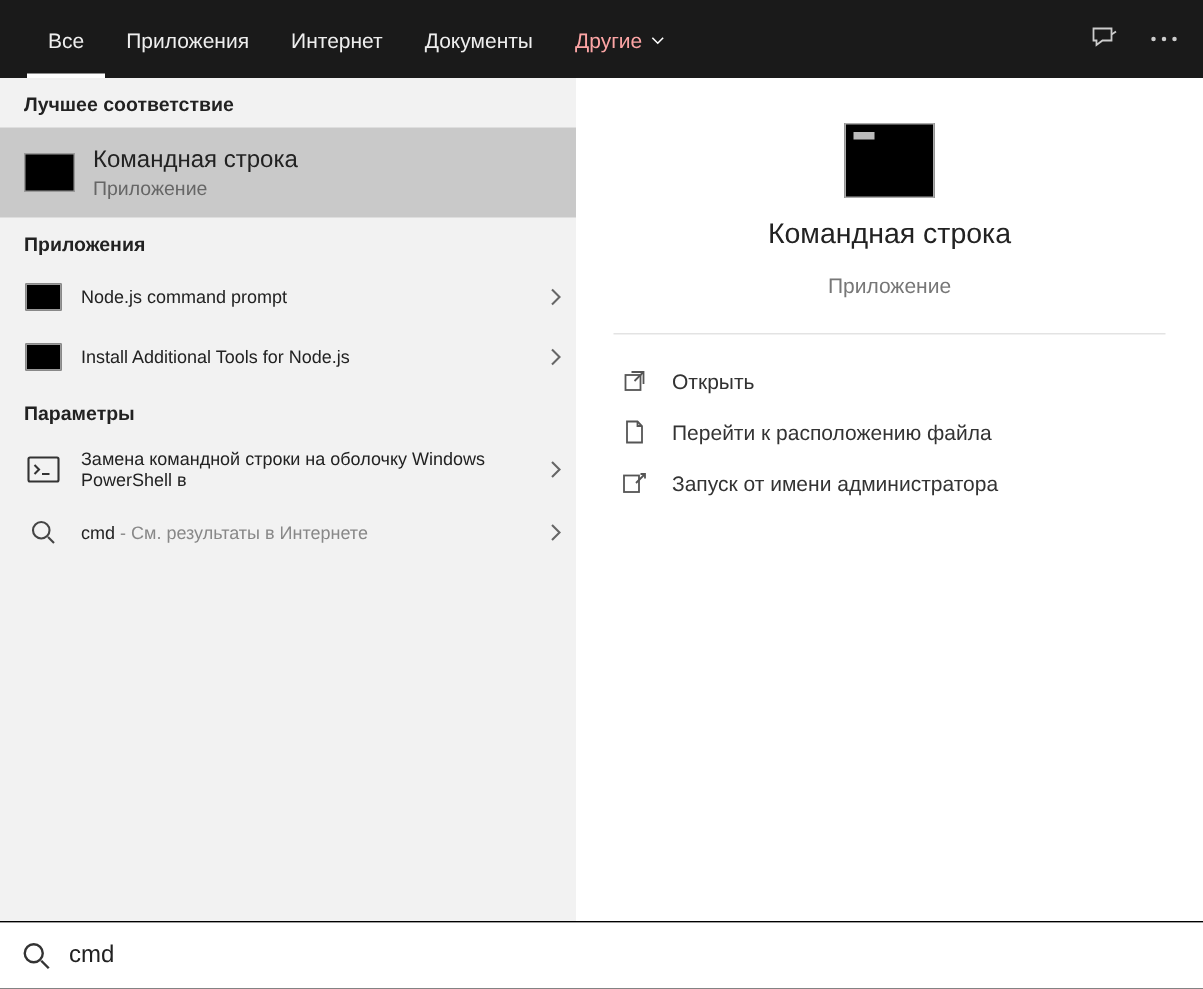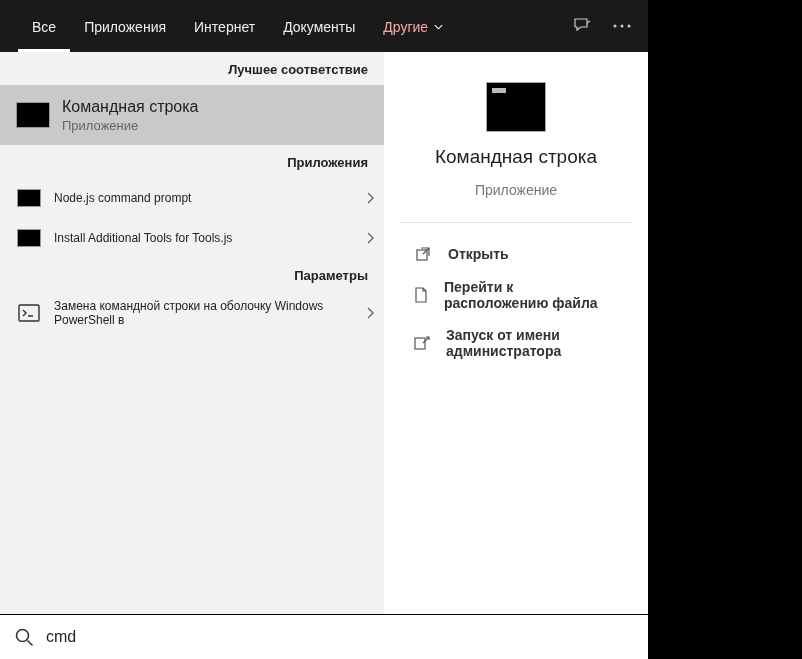--- a/index.html
+++ b/index.html
@@ -1,55 +1,55 @@
 <!DOCTYPE html>
 <html><head>
 <meta charset="utf-8">
 <style>
 * { margin: 0; padding: 0; box-sizing: border-box; font-family: "Segoe UI", Arial, sans-serif; }
 body { width: 802px; height: 659px; background: #000; overflow: hidden; }
-.window { width: 648px; height: 659px; background: #000; display: flex; flex-direction: column; }
+.window { width: 802px; height: 659px; background: #000; display: flex; flex-direction: column; }
 
 
 .tabs { height: 52px; background: #1a1a1a; display: flex; align-items: center; padding: 0 6px 0 18px; gap: 0; }
 .tab { color: #eee; font-size: 14px; padding: 14px 14px 12px; height: 52px; display: flex; align-items: center; cursor: pointer; }
 .tab.active { border-bottom: 3px solid #fff; padding-bottom: 9px; }
 .tab-more { color: #fca5a5; display: inline-flex; align-items: center; gap: 6px; }
 .tab-more svg { width: 9px; height: 6px; }
 .tab-spacer { flex: 1; }
 .tab-icon { color: #ddd; width: 40px; height: 40px; display: flex; align-items: center; justify-content: center; }
 
 
 .body { flex: 1; display: flex; background: #f2f2f2; border-bottom: 1px solid #000; }
 .left { width: 384px; background: #f2f2f2; overflow-y: auto; }
 .right { flex: 1; background: #fff; padding-top: 30px; }
 
 
-.section-header { font-size: 13px; font-weight: 600; color: #222; padding: 10px 16px 8px; text-align: right; }
+.section-header { font-size: 13px; font-weight: 600; color: #222; padding: 10px 16px 8px; }
 .item { display: flex; align-items: center; padding: 8px 10px 8px 16px; gap: 12px; cursor: pointer; min-height: 40px; }
 .item .icon-box { width: 26px; height: 20px; flex-shrink: 0; display: flex; align-items: center; justify-content: center; }
 .item .thumb { width: 28px; height: 22px; background: #000; border: 1px solid #999; }
 .item .label { flex: 1; font-size: 12px; color: #222; }
 .item .chev { color: #666; flex-shrink: 0; }
 .item.selected { background: #c9c9c9; padding-top: 12px; padding-bottom: 12px; min-height: 60px; }
 .item.selected .thumb { width: 34px; height: 26px; }
 .item.selected .title { font-size: 16px; color: #222; }
 .item.selected .sub { font-size: 13px; color: #666; margin-top: 2px; }
 .item .multi { display: flex; flex-direction: column; flex: 1; }
 .item .hint { color: #888; }
 
 
 .preview { display: flex; flex-direction: column; align-items: center; gap: 14px; }
 .preview-thumb { width: 60px; height: 50px; background: #000; border: 1px solid #aaa; position: relative; }
 .preview-thumb::before { content: ""; position: absolute; top: 5px; left: 5px; width: 14px; height: 5px; background: #bbb; }
 .preview-title { font-size: 19px; color: #222; }
 .preview-sub { font-size: 14px; color: #777; }
 .preview-sep { width: 88%; height: 1px; background: #e3e3e3; margin: 24px auto 14px; }
 .actions { display: flex; flex-direction: column; padding: 0 24px; }
-.action { display: flex; align-items: center; gap: 16px; padding: 8px 6px; font-size: 14px; color: #333; cursor: pointer; font-weight: bold; }
+.action { display: flex; align-items: center; gap: 16px; padding: 8px 6px; font-size: 14px; color: #333; cursor: pointer; }
 .action .aicon { width: 18px; height: 18px; display: flex; align-items: center; justify-content: center; color: #555; }
 
 
 .searchbar { height: 44px; background: #fff; display: flex; align-items: center; padding: 0 14px; gap: 12px; }
 .searchbar input { border: none; outline: none; flex: 1; font-size: 16px; color: #222; }
 
 
 svg { display: block; }
 </style>
 </head>
@@ -106,21 +106,21 @@
         <div class="chev">
           <svg width="8" height="12" viewBox="0 0 8 12">
               <path d="M2 1l5 5-5 5" stroke="#666" stroke-width="1.4" fill="none"></path>
             </svg>
         </div>
       </div>
       <div class="item">
         <div class="icon-box">
             <div class="thumb" style="width:24px;height:18px"></div>
           </div>
-        <div class="label">Install Additional Tools for Tools.js</div>
+        <div class="label">Install Additional Tools for Node.js</div>
         <div class="chev">
           <svg width="8" height="12" viewBox="0 0 8 12">
               <path d="M2 1l5 5-5 5" stroke="#666" stroke-width="1.4" fill="none"></path>
             </svg>
         </div>
       </div>
 
       <div class="section-header">Параметры</div>
       <div class="item">
         <div class="icon-box">
@@ -130,20 +130,36 @@
             </svg>
         </div>
         <div class="label">Замена командной строки на оболочку Windows PowerShell в</div>
         <div class="chev">
           <svg width="8" height="12" viewBox="0 0 8 12">
               <path d="M2 1l5 5-5 5" stroke="#666" stroke-width="1.4" fill="none"></path>
             </svg>
         </div>
       </div>
 
+      <div class="item">
+        <div class="icon-box">
+          <svg width="18" height="18" viewBox="0 0 18 18">
+              <circle cx="7.5" cy="7.5" r="5.5" fill="none" stroke="#444" stroke-width="1.4"></circle>
+              <path d="M12 12l4 4" stroke="#444" stroke-width="1.4"></path>
+            </svg>
+        </div>
+        <div class="label">
+          <span>cmd</span><span class="hint"> - См. результаты в Интернете</span>
+        </div>
+        <div class="chev">
+          <svg width="8" height="12" viewBox="0 0 8 12">
+              <path d="M2 1l5 5-5 5" stroke="#666" stroke-width="1.4" fill="none"></path>
+            </svg>
+        </div>
+      </div>
 
     </div>
 
     <div class="right">
       <div class="preview">
         <div class="preview-thumb"></div>
         <div class="preview-title">Командная строка</div>
         <div class="preview-sub">Приложение</div>
       </div>
       <div class="preview-sep"></div>

